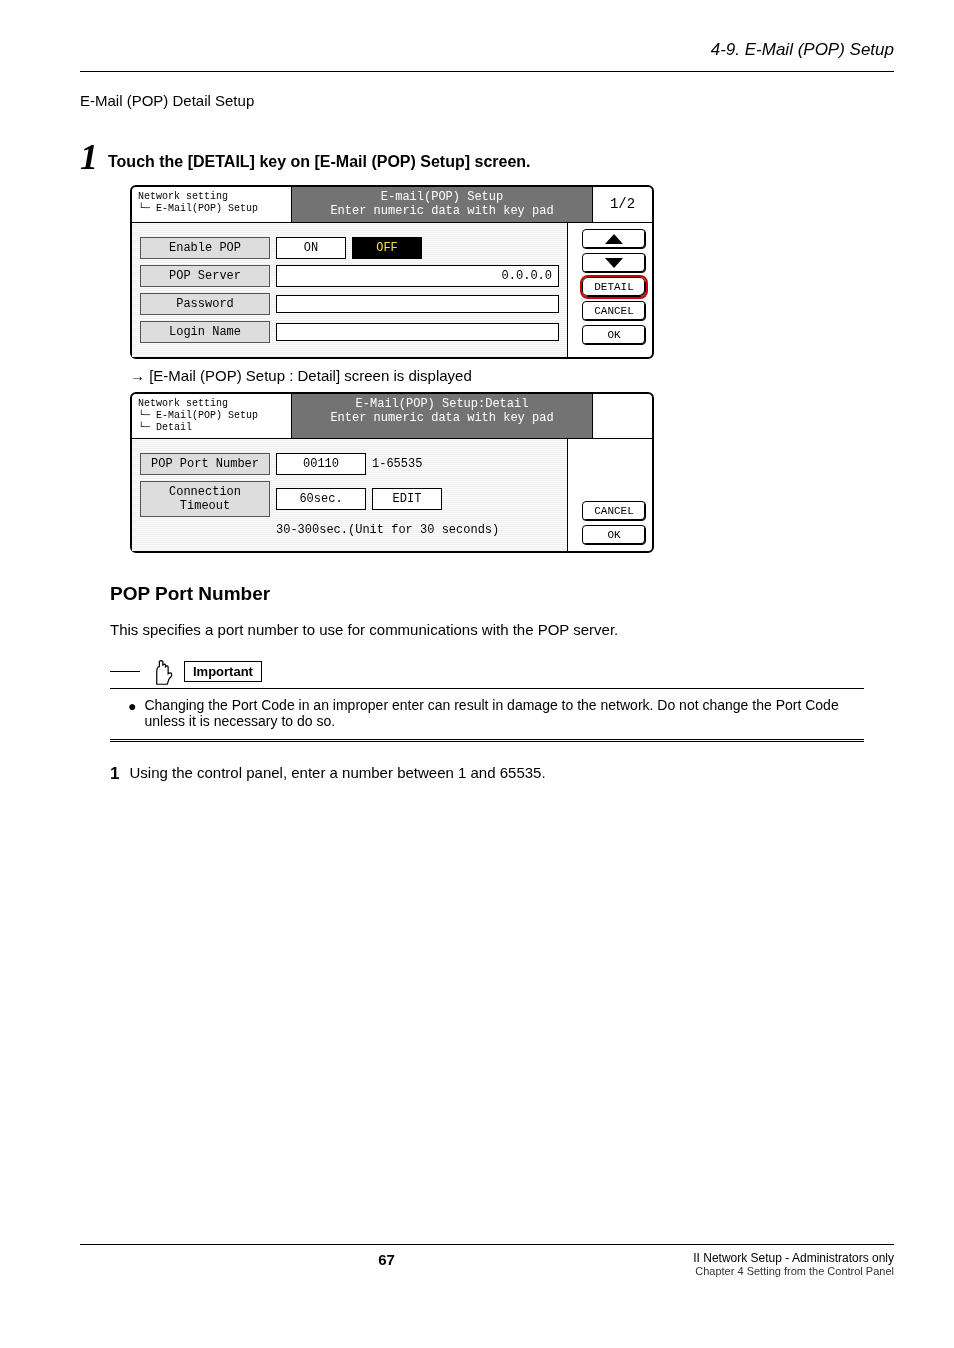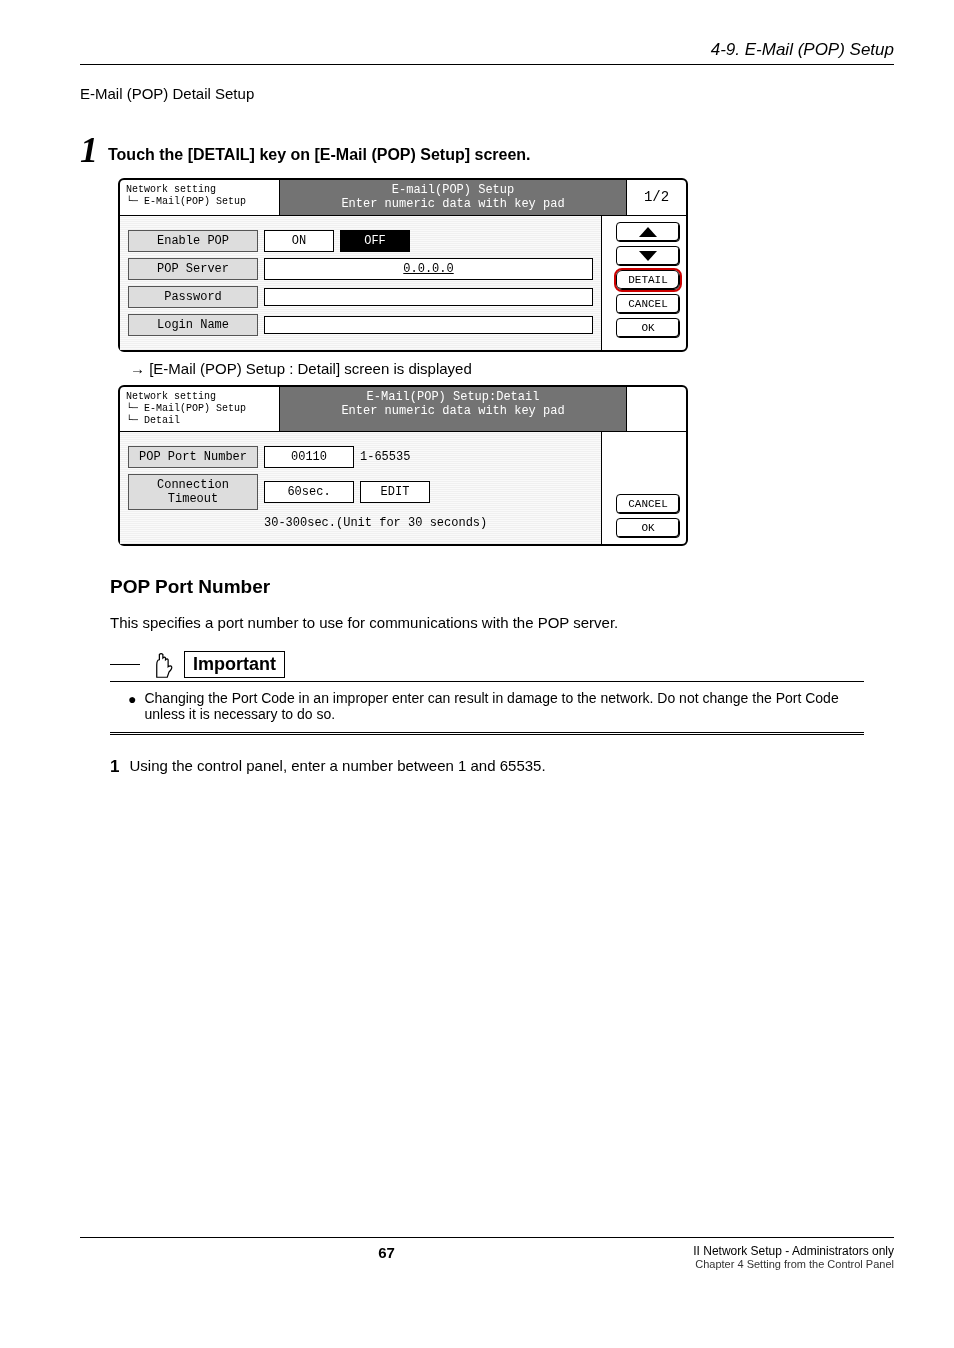--- a/index.html
+++ b/index.html
@@ -9,21 +9,21 @@
     font-family: Arial, Helvetica, sans-serif;
     color: #000;
     background: #fff;
     width: 954px;
   }
   .page {
     padding: 40px 60px 30px 80px;
   }
   .top-rule {
     border-bottom: 1px solid #000;
-    padding-bottom: 4px;
+    padding-bottom: 11px;
     text-align: right;
     font-style: italic;
     font-size: 17px;
     margin-bottom: 20px;
   }
   .subtitle {
     font-size: 15px;
     margin-bottom: 30px;
   }
   .step-row {
@@ -38,22 +38,22 @@
     font-weight: bold;
     font-size: 36px;
     line-height: 1;
   }
   .step-text {
     font-weight: bold;
     font-size: 16px;
     padding-bottom: 4px;
   }
   .shot {
-    margin-left: 38px;
-    width: 570px;
+    margin-left: 50px;
+    width: 524px;
     border: 2px solid #000;
     border-radius: 6px;
     background: #fff;
     font-family: "Courier New", monospace;
     font-size: 12px;
     position: relative;
   }
   .shot-header {
     display: flex;
     align-items: stretch;
@@ -129,22 +129,22 @@
     text-align:center;
   }
   .valbox {
     border: 1px solid #000;
     background:#fff;
     padding:3px 6px;
     font-size:12px;
     min-width:70px;
     text-align:center;
   }
-  .valbox.dark { background:#000; color:#ffffff; }
-  .valbox.wide { flex:1; text-align:center; min-width:0;text-decoration:underline; }
+  .valbox.dark { background:#000; color:#fde047; }
+  .valbox.wide { flex:1; text-align:right; min-width:0; }
   .valbox.empty { min-height:18px; }
   .range-note { font-size:12px; }
   .arrow-note {
     margin: 8px 0 8px 50px;
     font-size: 15px;
   }
   h2.pop {
     font-size: 19px;
     font-weight: bold;
     margin: 30px 0 4px 30px;
@@ -159,21 +159,21 @@
     align-items:center;
     gap:8px;
     border-bottom:1px solid #000;
     padding-bottom:2px;
   }
   .important-head .line { flex:0 0 30px; border-top:1px solid #000; }
   .important-head .label {
     border:1px solid #000;
     padding:2px 8px;
     font-weight:bold;
-    font-size:18px;
+    font-size:13px;
   }
   .important-head svg { width:28px; height:28px; }
   .important-body {
     border-bottom: 3px double #000;
     padding: 8px 0 10px 18px;
     font-size:14px;
   }
   .important-body .bullet { display:flex; gap:8px; }
   .important-body .dot { font-size:14px; line-height:1.4; }
   .substep {

